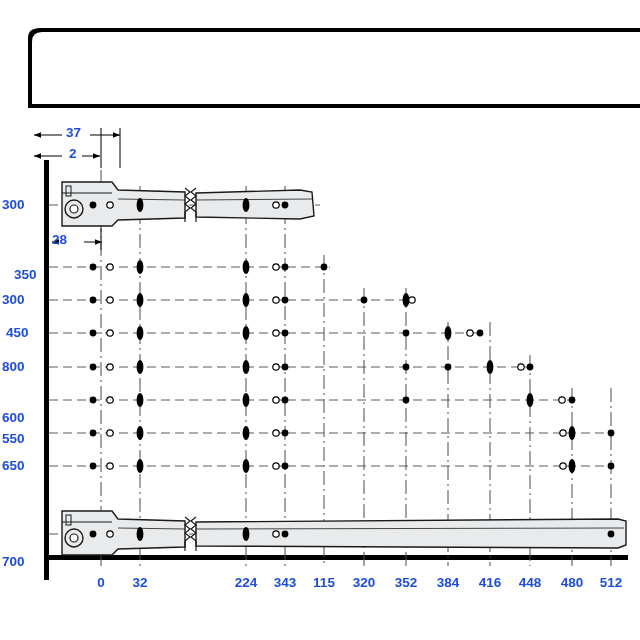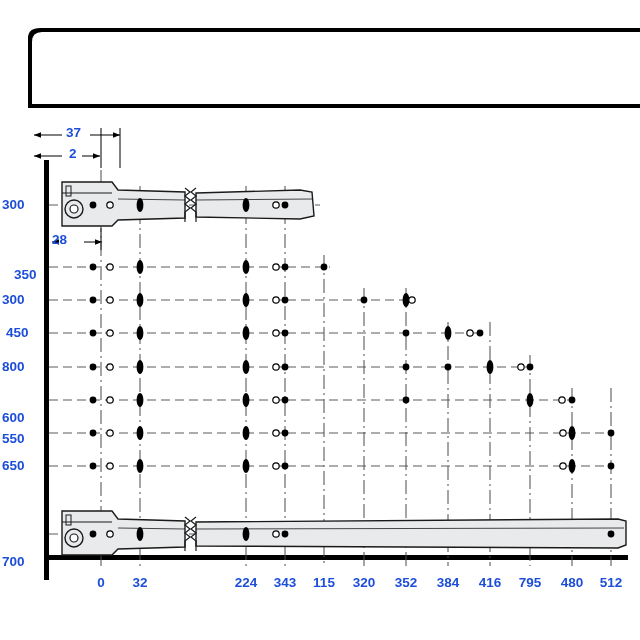--- a/index.html
+++ b/index.html
@@ -236,21 +236,21 @@
 
   <div class="lbl collbl" style="left:91px; width:20px; top:576px;">0</div>
   <div class="lbl collbl" style="left:126px; width:28px; top:576px;">32</div>
   <div class="lbl collbl" style="left:228px; width:36px; top:576px;">224</div>
   <div class="lbl collbl" style="left:267px; width:36px; top:576px;">343</div>
   <div class="lbl collbl" style="left:306px; width:36px; top:576px;">115</div>
   <div class="lbl collbl" style="left:346px; width:36px; top:576px;">320</div>
   <div class="lbl collbl" style="left:388px; width:36px; top:576px;">352</div>
   <div class="lbl collbl" style="left:430px; width:36px; top:576px;">384</div>
   <div class="lbl collbl" style="left:472px; width:36px; top:576px;text-align:center;">416</div>
-  <div class="lbl collbl" style="left:512px; width:36px; top:576px;">795</div>
+  <div class="lbl collbl" style="left:512px; width:36px; top:576px;">448</div>
   <div class="lbl collbl" style="left:554px; width:36px; top:576px;">480</div>
   <div class="lbl collbl" style="left:593px; width:36px; top:576px;text-align:center;">512</div>
 
   <div class="lbl" style="left:66px; top:126px;">37</div>
   <div class="lbl" style="left:69px; top:147px;">2</div>
   <div class="lbl" style="left:52px; top:233px;">28</div>
 
 </div>
 
 </body></html>

